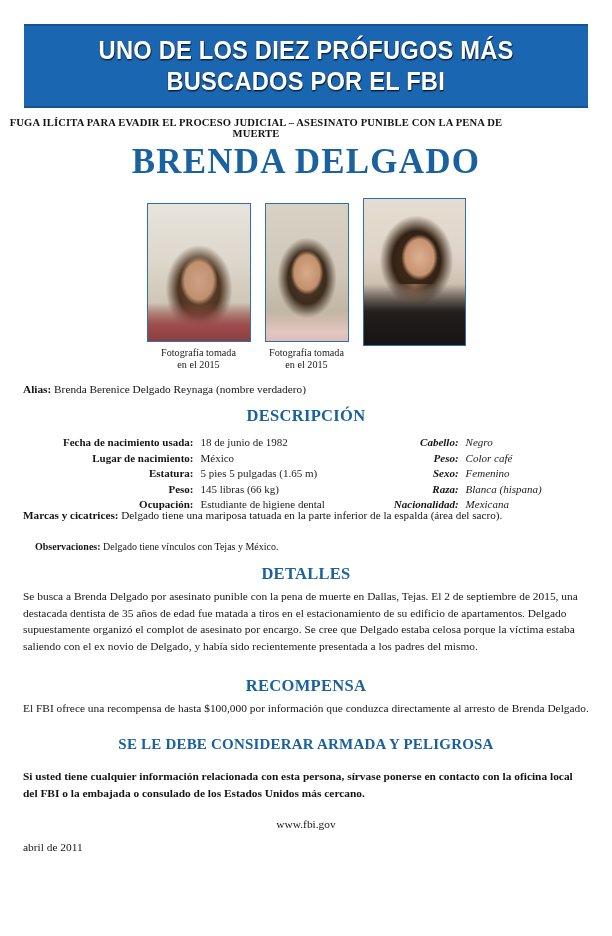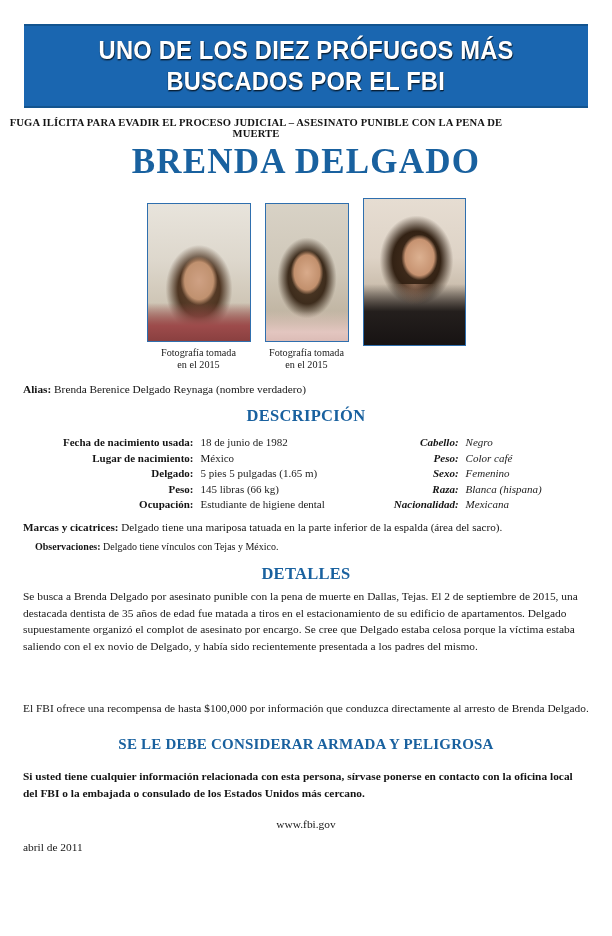--- a/index.html
+++ b/index.html
@@ -211,21 +211,21 @@
   .desc-value {
     text-align: left;
     color: #1b1b1b;
     white-space: nowrap;
   }
 
   
   .marks {
     position: absolute;
     left: 23px;
-    top: 521px;
+    top: 509px;
     width: 566px;
     font-size: 11.2px;
     color: #141414;
   }
   .observations {
     position: absolute;
     left: 23px;
     top: 541px;
     width: 566px;
     font-size: 10px;
@@ -337,21 +337,21 @@
   <div class="sec-head sec-descripcion">DESCRIPCIÓN</div>
 
   <div class="desc-wrap">
     <div class="desc-col desc-col-left">
       <div class="desc-label">Fecha de nacimiento usada:</div>
       <div class="desc-value">18 de junio de 1982</div>
 
       <div class="desc-label">Lugar de nacimiento:</div>
       <div class="desc-value">México</div>
 
-      <div class="desc-label">Delgado:</div>
+      <div class="desc-label">Estatura:</div>
       <div class="desc-value">5 pies 5 pulgadas (1.65 m)</div>
 
       <div class="desc-label">Peso:</div>
       <div class="desc-value">145 libras (66 kg)</div>
 
       <div class="desc-label">Ocupación:</div>
       <div class="desc-value">Estudiante de higiene dental</div>
     </div>
 
     <div class="desc-col desc-col-right">
@@ -378,20 +378,21 @@
   </div>
 
   <div class="observations">
     <b>Observaciones:</b>
     <span>Delgado tiene vínculos con Tejas y México.</span>
   </div>
 
   <div class="sec-head sec-detalles">DETALLES</div>
   <div class="details-body">Se busca a Brenda Delgado por asesinato punible con la pena de muerte en Dallas, Tejas. El 2 de septiembre de 2015, una destacada dentista de 35 años de edad fue matada a tiros en el estacionamiento de su edificio de apartamentos. Delgado supuestamente organizó el complot de asesinato por encargo. Se cree que Delgado estaba celosa porque la víctima estaba saliendo con el ex novio de Delgado, y había sido recientemente presentada a los padres del mismo.</div>
 
+  <div class="sec-head sec-recompensa">RECOMPENSA</div>
   <div class="reward-body">El FBI ofrece una recompensa de hasta $100,000 por información que conduzca directamente al arresto de Brenda Delgado.</div>
 
   <div class="sec-head sec-armada">SE LE DEBE CONSIDERAR ARMADA Y PELIGROSA</div>
 
   <div class="contact">Si usted tiene cualquier información relacionada con esta persona, sírvase ponerse en contacto con la oficina local del FBI o la embajada o consulado de los Estados Unidos más cercano.</div>
 
   <div class="website">www.fbi.gov</div>
 
   <div class="date-footer">abril de 2011</div>
 

